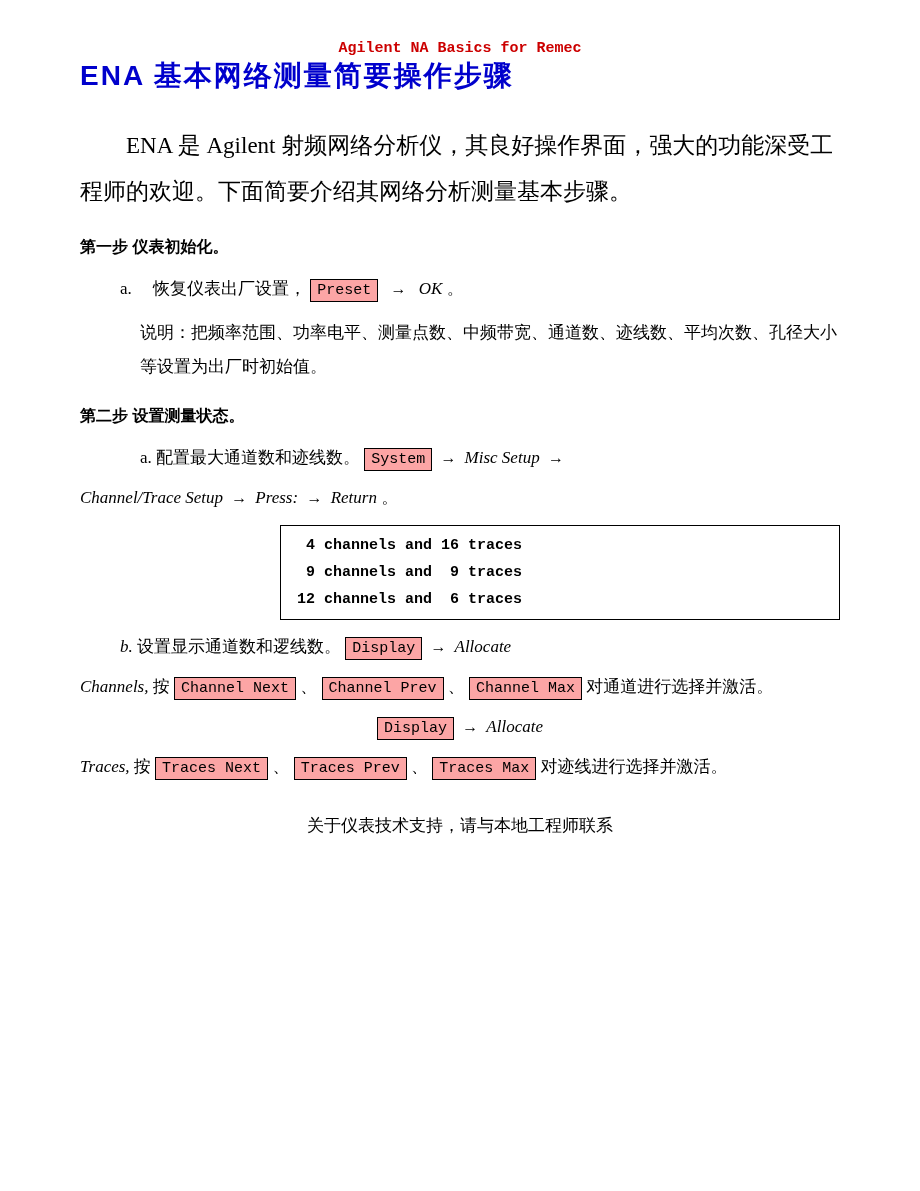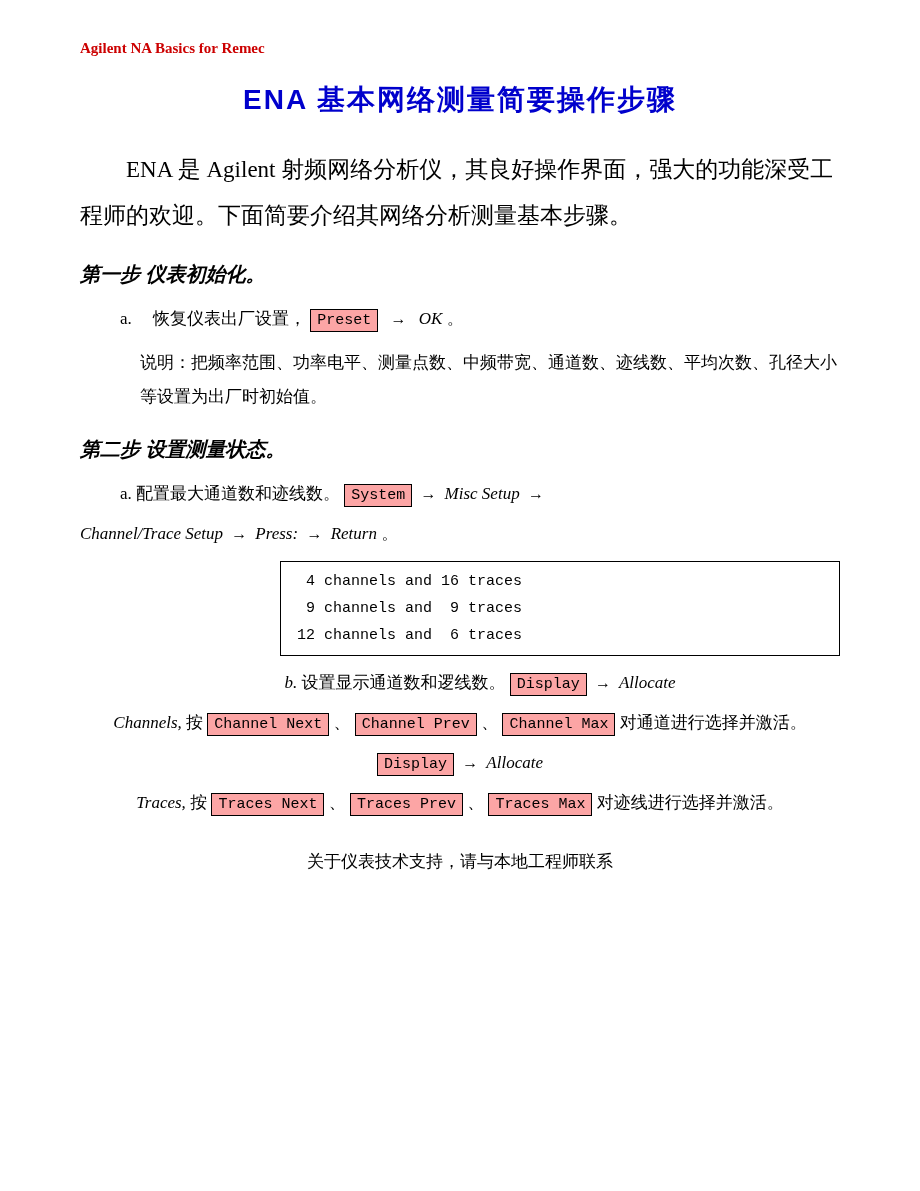--- a/index.html
+++ b/index.html
@@ -10,48 +10,46 @@
     body {
       background: #fff;
       font-family: "SimSun", "宋体", serif;
       font-size: 16px;
       color: #000;
       width: 920px;
       min-height: 1191px;
       padding: 40px 80px;
     }
     .page-header {
+      text-align: center;
+      color: #cc0000;
+      font-weight: bold;
+      font-size: 15px;
+      font-family: Liberation Mono, monospace;
+    }
+    .page-title {
       text-align: left;
-      color: #cc0000;
-      font-weight: bold;
-      font-size: 15px;
-      margin-bottom: 24px;
-      font-family: Liberation Serif, serif;
-    }
-    .page-title {
-      text-align: center;
       font-size: 28px;
       font-weight: bold;
       color: #0000cc;
       margin-bottom: 28px;
       font-family: "SimHei", "黑体", sans-serif;
       letter-spacing: 2px;
     }
     .intro-text {
       text-indent: 2em;
       line-height: 2;
       margin-bottom: 8px;
       font-size: 23px;
     }
     .section-title {
       font-weight: bold;
-      font-size: 20px;
+      font-size: 16px;
       margin: 22px 0 14px 0;
       font-family: "SimHei", "黑体", sans-serif;
-      font-style: italic;
     }
     .step-item {
       margin-left: 40px;
       margin-bottom: 10px;
       line-height: 2;
       font-size: 17px;
     }
     .note-block {
       margin-left: 60px;
       margin-bottom: 14px;
@@ -79,20 +77,21 @@
     .table-box {
       border: 1.5px solid #000;
       font-family: "Courier New", monospace;
       font-size: 15px;
       margin: 10px auto 10px 200px;
       padding: 6px 16px;
       line-height: 1.8;
     }
     .table-row {
       white-space: pre;
+      font-weight: bold;
     }
     .step-block {
       margin-bottom: 6px;
       line-height: 2;
       font-size: 17px;
     }
     .flow-line {
       line-height: 2;
       font-size: 17px;
       margin-left: 0;
@@ -102,21 +101,20 @@
       text-align: center;
       font-size: 17px;
       margin-top: 25px;
       line-height: 2;
     }
     .sub-block {
       margin-top: 6px;
       margin-bottom: 6px;
       line-height: 2;
       font-size: 17px;
-      text-align: center;
     }
   </style>
 </head>
 <body>
 
 <div class="page-header">
   <span>Agilent NA Basics for Remec</span>
 </div>
 
 <div class="page-title">ENA 基本网络测量简要操作步骤</div>
@@ -140,21 +138,21 @@
   </div>
 
   <div class="note-block">
     <span>说明：把频率范围、功率电平、测量点数、中频带宽、通道数、迹线数、平均次数、孔径大小等设置为出厂时初始值。</span>
   </div>
 </div>
 
 <div>
   <div class="section-title">第二步  设置测量状态。</div>
 
-  <div class="step-block" style="margin-left:40px;">
+  <div class="step-block" style="margin-left:60px;">
     <span>a. </span>
     <span>配置最大通道数和迹线数。</span>
     <span class="btn-box">System</span>
     <span class="arrow"> → </span>
     <span class="italic-text">Misc Setup</span>
     <span class="arrow"> →</span>
   </div>
 
   <div class="flow-line">
     <span class="italic-text">Channel/Trace Setup</span>

